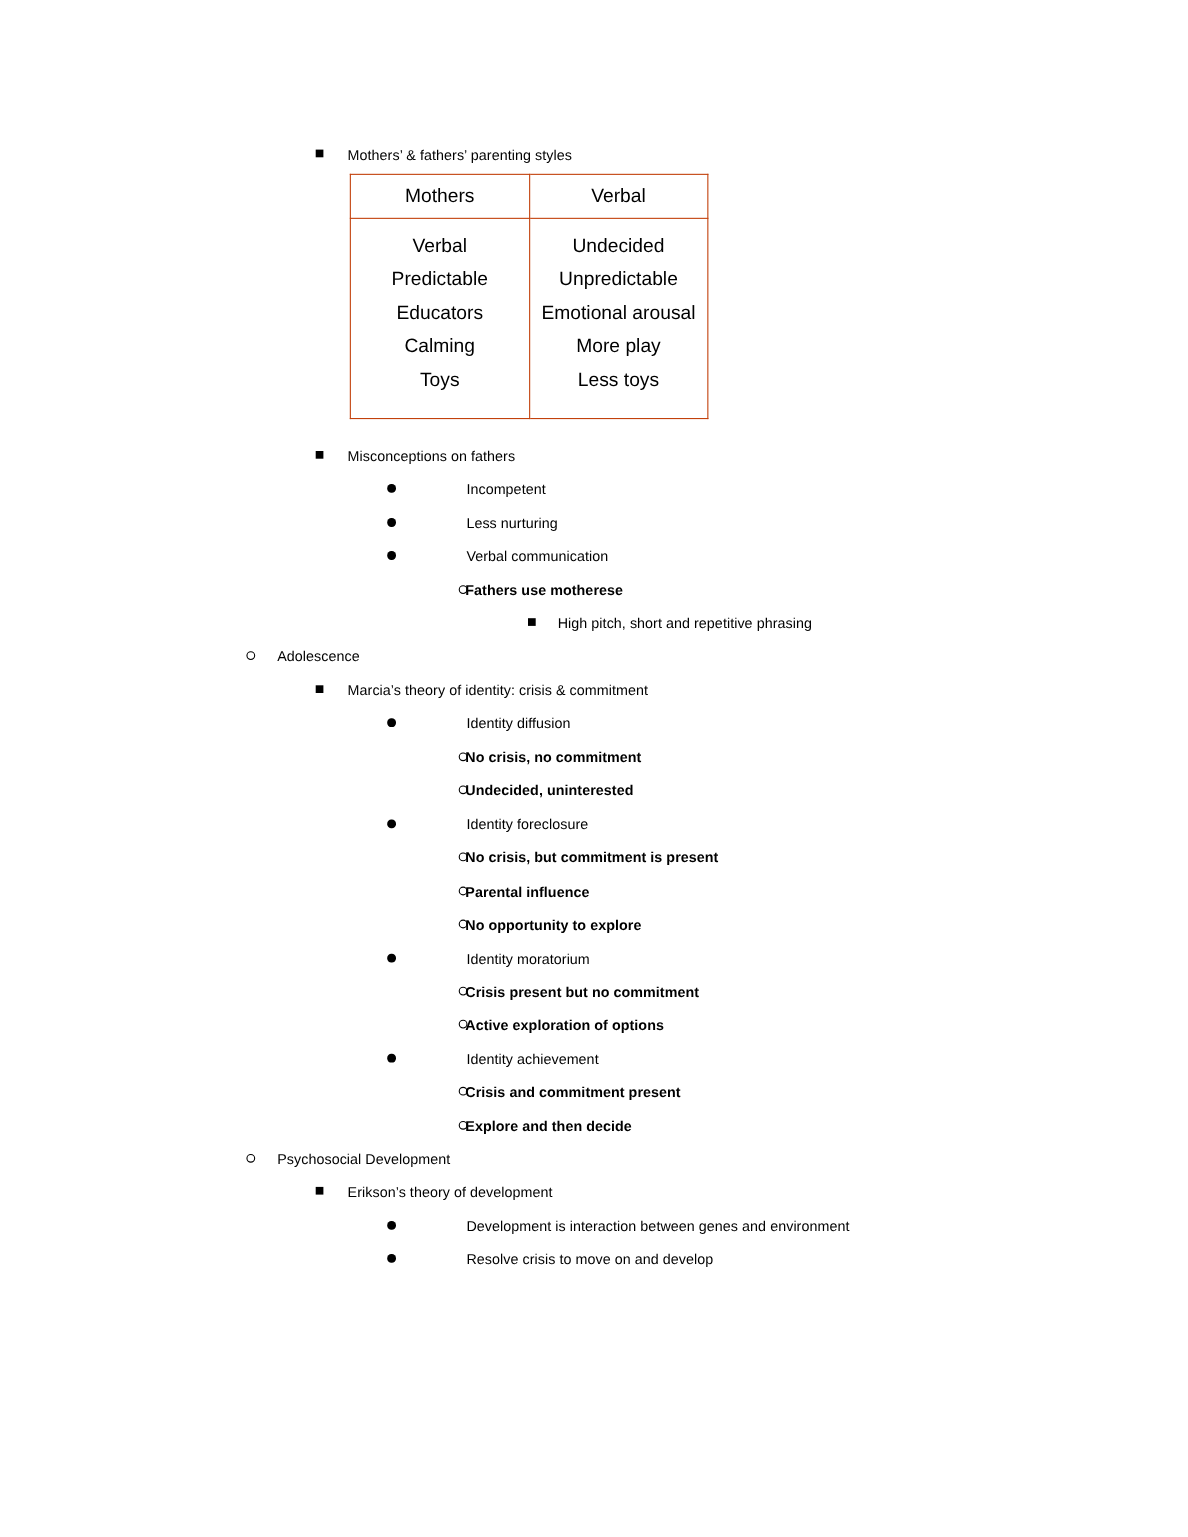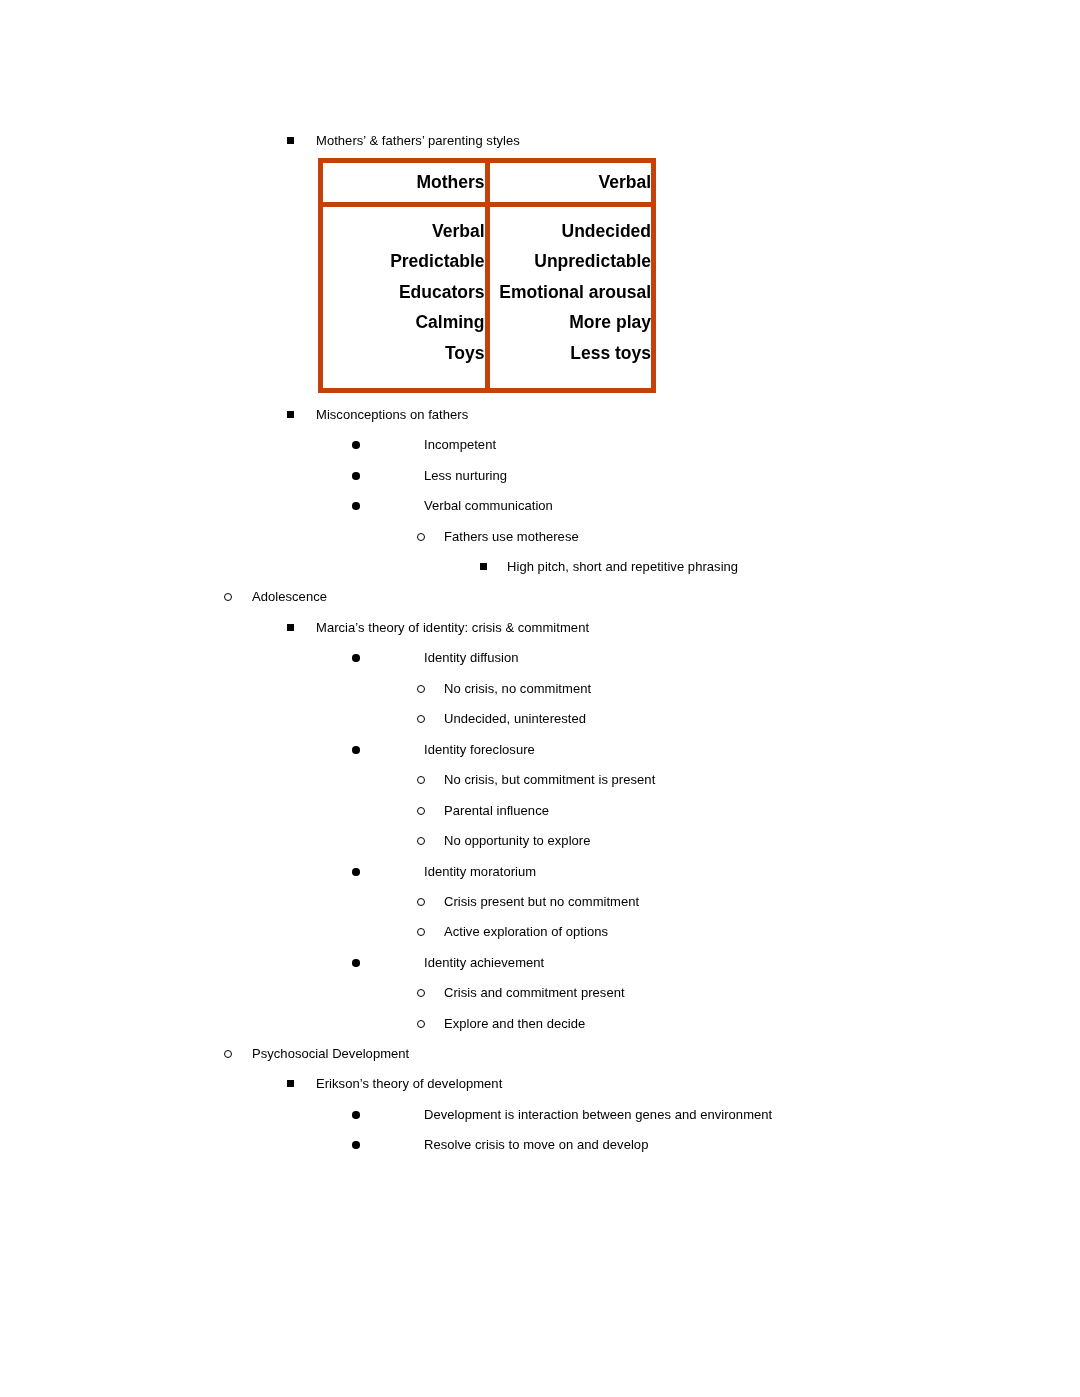--- a/index.html
+++ b/index.html
@@ -92,38 +92,38 @@
   .lvl2 > .bullet { left: 224px; }
   .lvl2 > .txt    { left: 252px; }
 
   .lvl3 > .bullet { left: 287px; }
   .lvl3 > .txt    { left: 316px; }
 
   .lvl4 > .bullet { left: 352px; }
   .lvl4 > .txt    { left: 380px; margin-left: 44px; }
 
   .lvl5 > .bullet { left: 417px; }
-  .lvl5 > .txt    { left: 444px; }
+  .lvl5 > .txt    { left: 423px; font-weight: bold; }
 
   .lvl6 > .bullet { left: 480px; }
   .lvl6 > .txt    { left: 507px; }
 
   
   .styles-table {
     position: absolute;
     left: 318px;
     top: 158px;
     width: 323px;
     border-collapse: collapse;
     table-layout: fixed;
   }
   .styles-table td, .styles-table th {
-    border: 5px solid #c2410c;
-    text-align: right;
-    font-weight: bold;
+    border: 1px solid #c2410c;
+    text-align: center;
+    font-weight: normal;
     font-size: 17.5px;
     color: #000;
     padding: 0;
     width: 161.5px;
   }
   .styles-table th {
     height: 39px;
     vertical-align: middle;
   }
   .styles-table td.body-cell {

